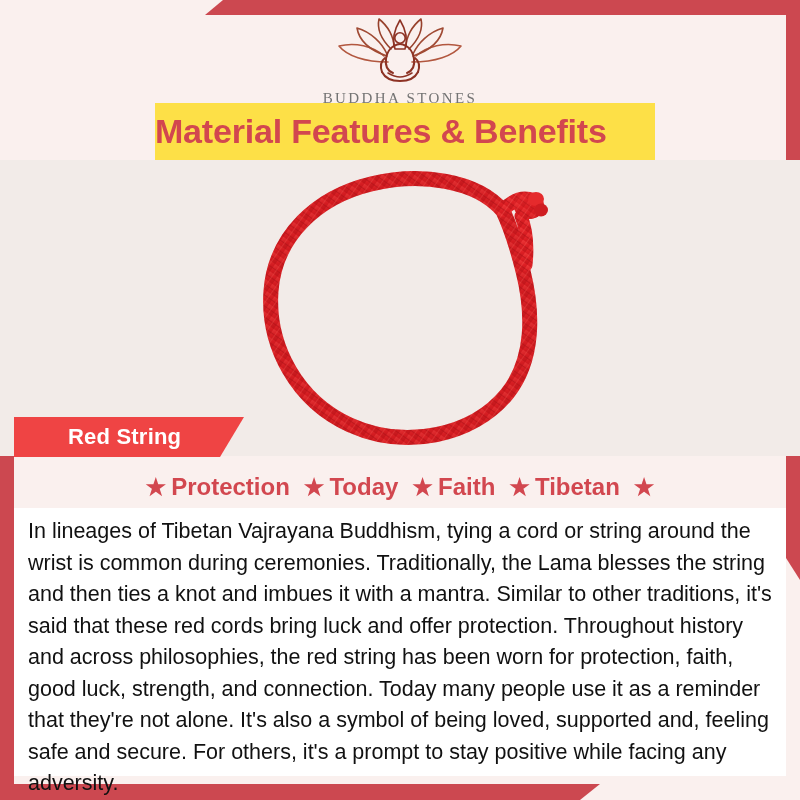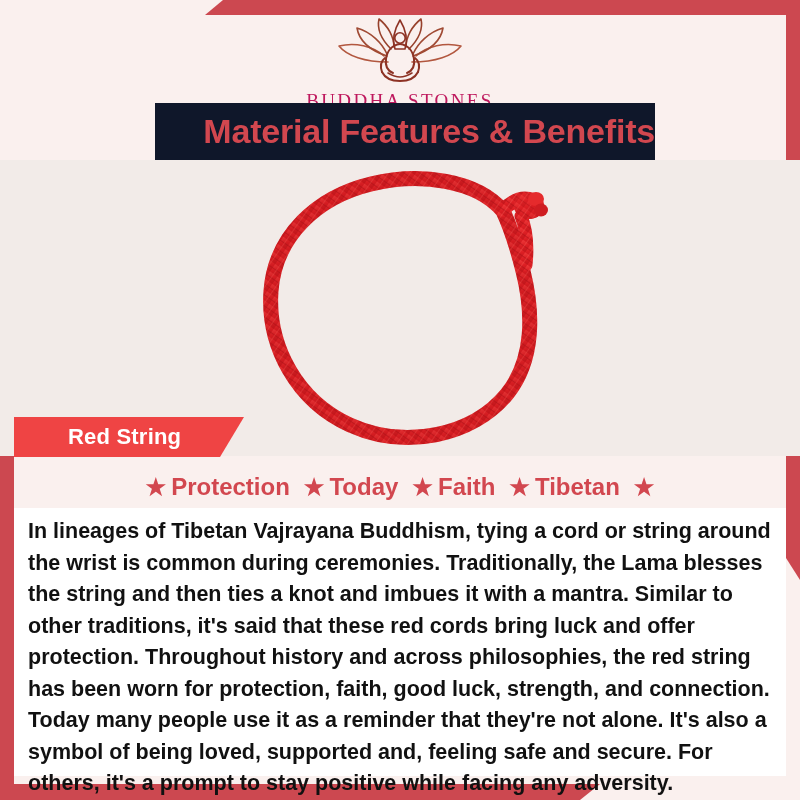--- a/index.html
+++ b/index.html
@@ -68,36 +68,36 @@
   .logo-mark {
     display: block;
     margin: 0 auto;
     width: 150px;
     height: 72px;
   }
   .brand-name {
     display: block;
     margin-top: 2px;
     font-family: "Liberation Serif", serif;
-    font-size: 19px;
+    font-size: 15px;
     letter-spacing: 2.4px;
-    color: #be185d;
+    color: #737373;
   }
 
   
   .headline-wrap {
     position: absolute;
     top: 103px;
     left: 155px;
     width: 500px;
     height: 57px;
-    background: #0f172a;
+    background: #fde047;
     display: flex;
     align-items: center;
-    justify-content: flex-end;
+    justify-content: flex-start;
   }
   .headline {
     font-size: 34px;
     font-weight: bold;
     color: #d2474f;
     letter-spacing: -0.2px;
     white-space: nowrap;
   }
 
   
@@ -172,21 +172,21 @@
     left: 14px;
     width: 772px;
     height: 268px;
     background: #ffffff;
     padding: 8px 14px 0 14px;
   }
   .body-text {
     font-size: 21.5px;
     line-height: 31.5px;
     color: #111111;
-    font-weight: 700;
+    font-weight: 400;
     text-align: left;
   }
 </style>
 </head>
 <body>
 
 <div id="page">
 
   <div class="deco-top-right"></div>
   <div class="deco-right"></div>

